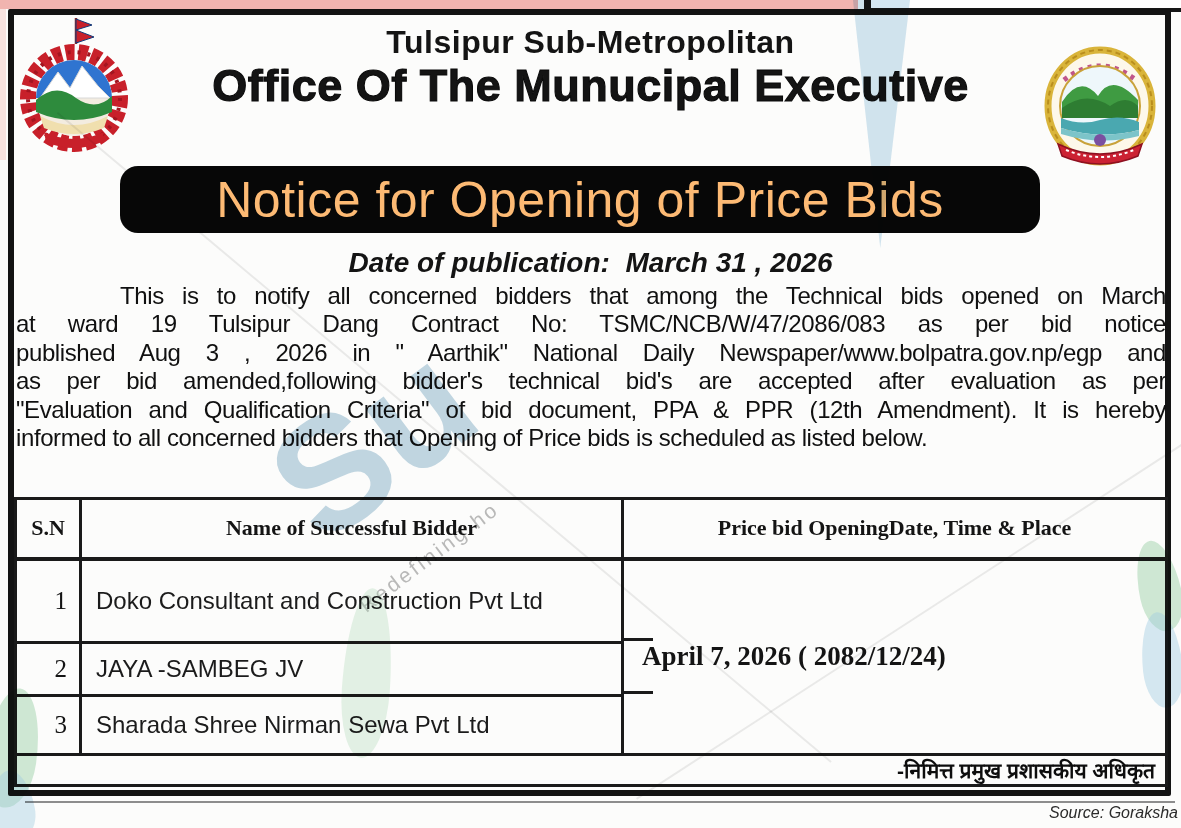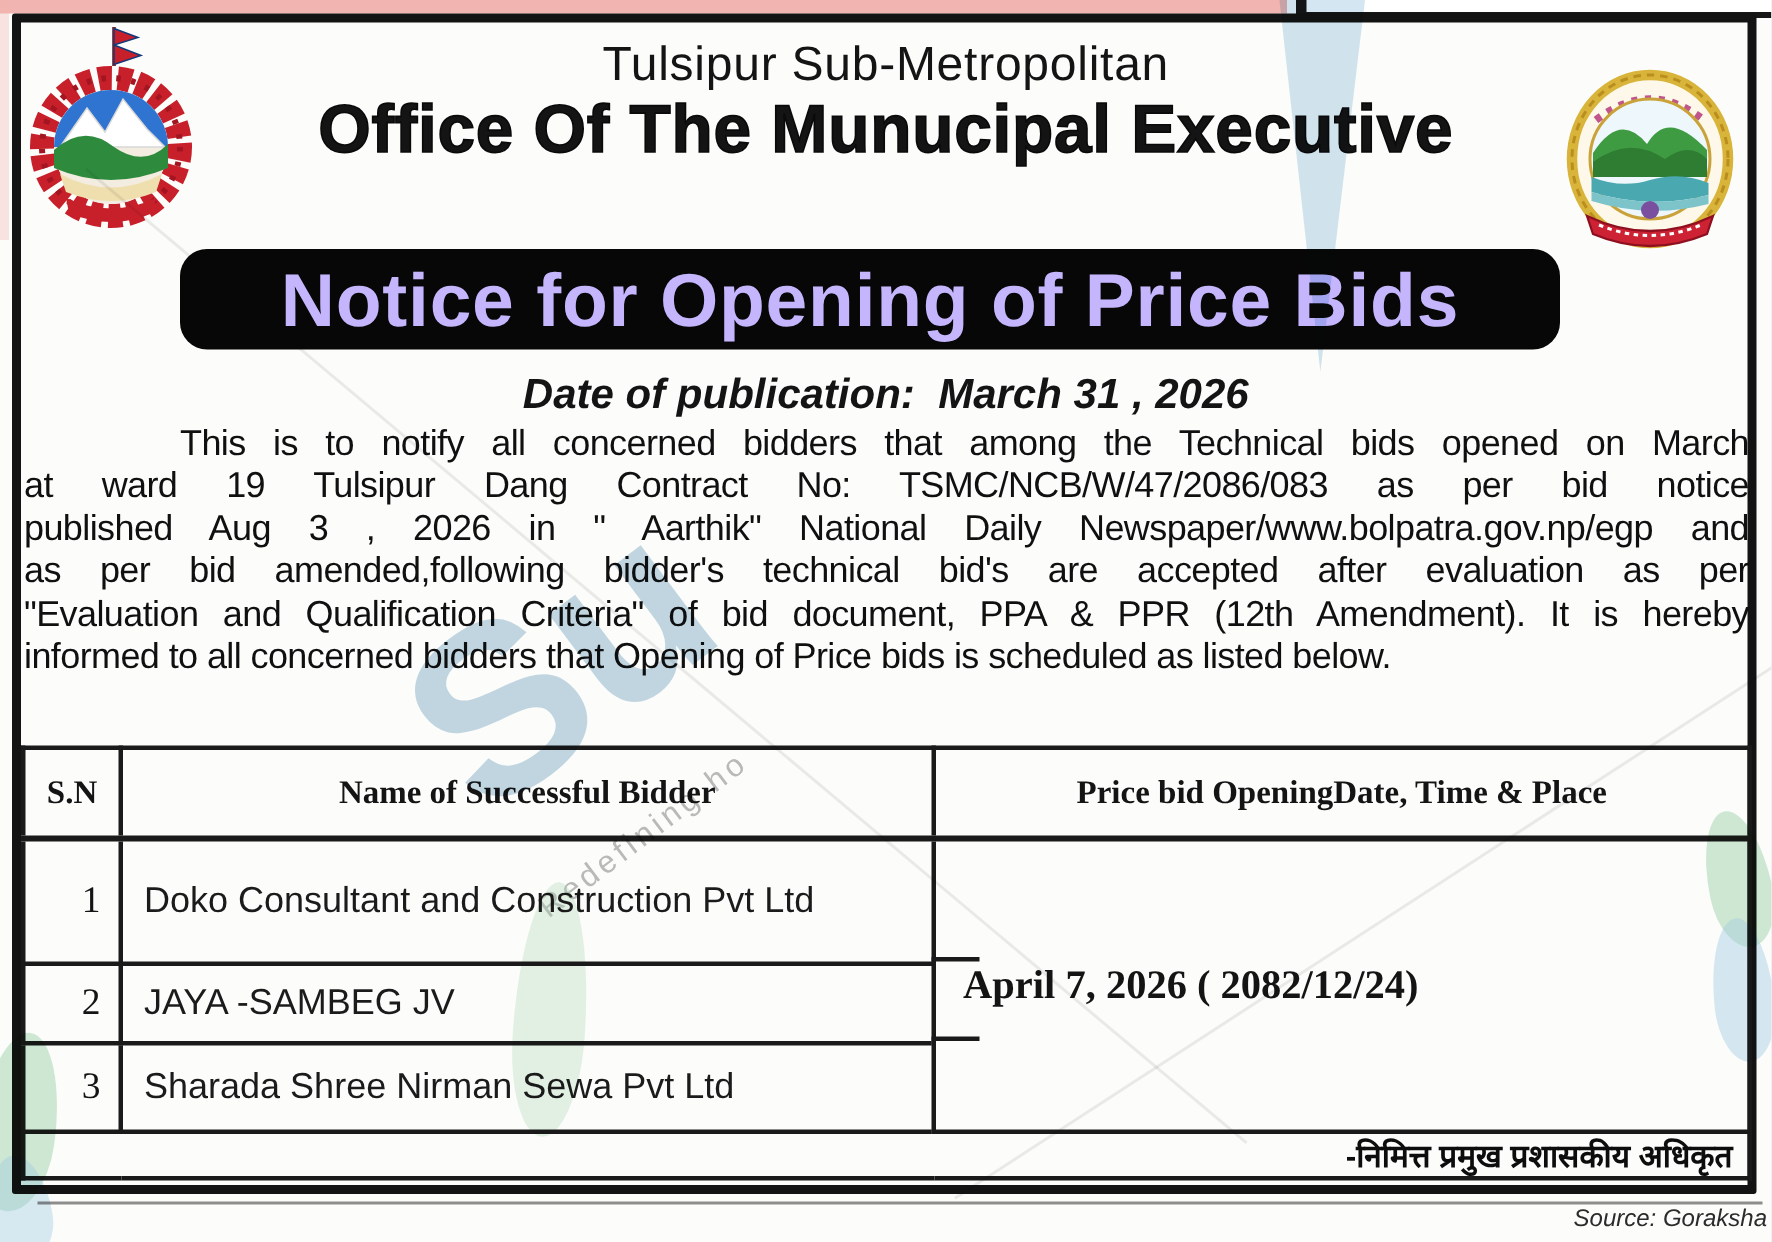--- a/index.html
+++ b/index.html
@@ -16,34 +16,34 @@
   .top-right-fragment {
     position:absolute; left:864px; top:0; width:317px; height:12px;
     background:#ffffff; border-left:7px solid #161616; border-bottom:4px solid #161616;
   }
   
   .notice-border {
     position:absolute; left:8px; top:9px; width:1163px; height:787px;
     border:6px solid #131313; border-radius:2px; background:transparent;
   }
   
-  .org-line1 { position:absolute; left:0; top:24px; width:100%; text-align:center; font-size:32px; letter-spacing:.5px; }
+  .org-line1 { position:absolute; left:0; top:24px; width:100%; text-align:center; font-size:32px; letter-spacing:.5px;font-weight:bold; }
   .org-line2 { position:absolute; left:0; top:60px; width:100%; text-align:center;
                font-size:45px; font-weight:700; -webkit-text-stroke:1.1px #0a0a0a; letter-spacing:.5px; }
   .org-line3 { position:absolute; left:0; top:121px; width:100%; text-align:center; font-size:29px; }
   
   .emblem-left  { position:absolute; left:18px;  top:16px; width:112px; height:142px; }
   .emblem-right { position:absolute; left:1036px; top:44px; width:128px; height:128px; }
   
   .banner {
     position:absolute; left:120px; top:166px; width:920px; height:67px;
     background:#070707; border-radius:18px;
     display:flex; align-items:center; justify-content:center;
   }
-  .banner-title { color:#c4b5fd; font-size:50px; font-weight:700; letter-spacing:.5px; white-space:nowrap; }
+  .banner-title { color:#fdba74; font-size:50px; font-weight:400; letter-spacing:.5px; white-space:nowrap; }
   
   .pub-date {
     position:absolute; left:0; top:247px; width:100%; text-align:center;
     font-style:italic; font-size:28px; font-weight:700; white-space:pre-wrap;
   }
   
   .body-para { position:absolute; left:16px; top:282px; width:1150px; }
   .body-line {
     font-size:24px; line-height:28.4px; letter-spacing:-0.4px;
     text-align:justify; text-align-last:justify; white-space:normal; color:#101010;

